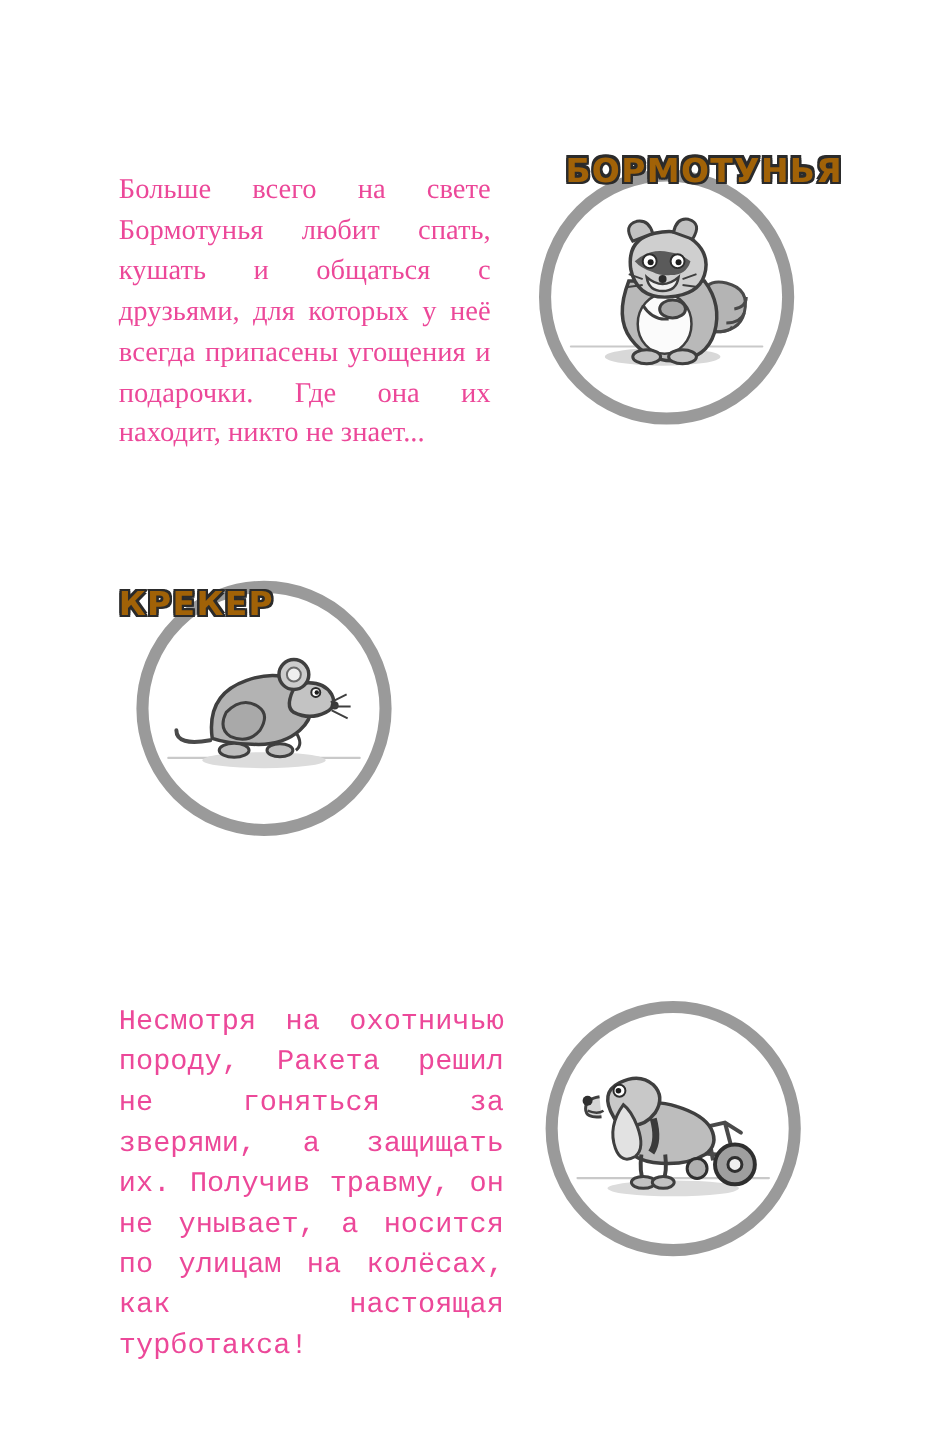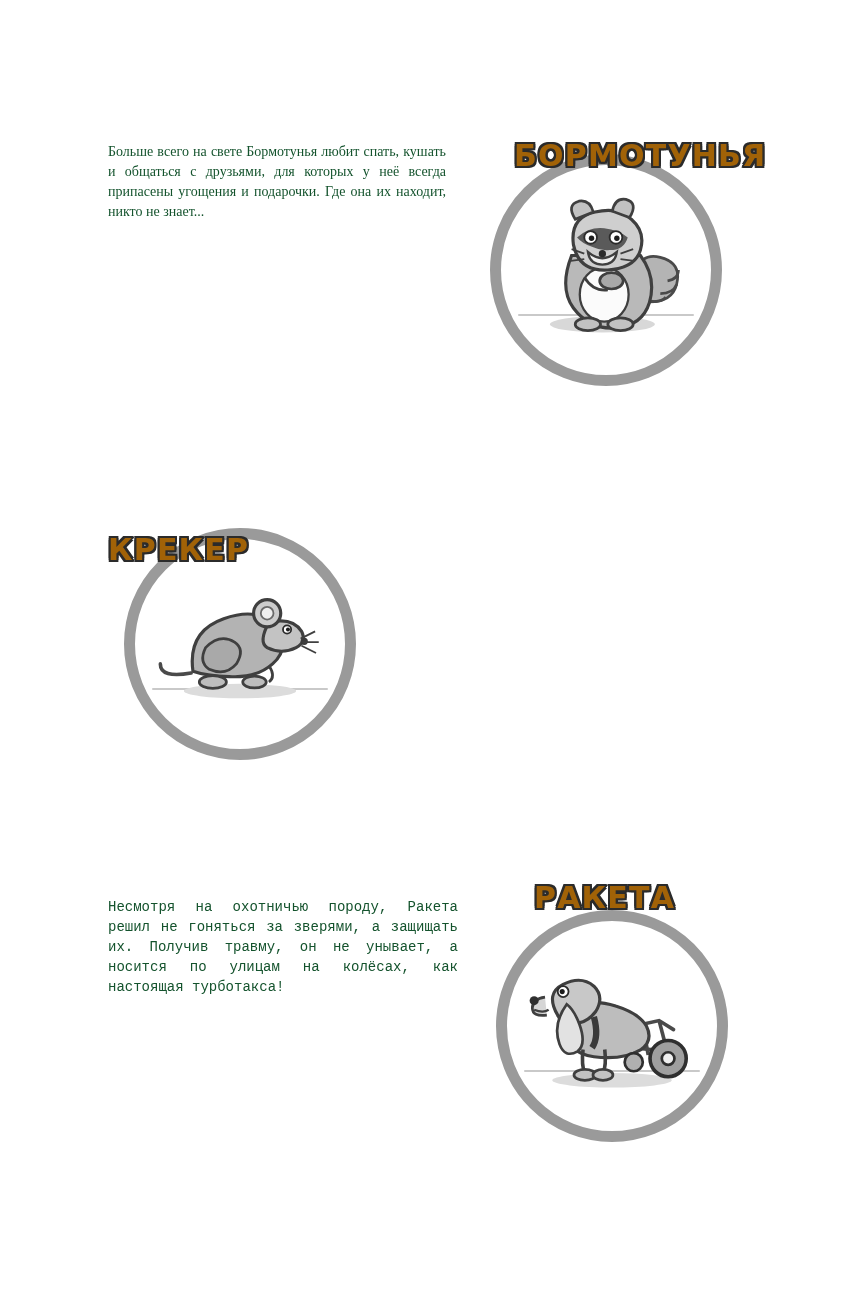--- a/index.html
+++ b/index.html
@@ -24,26 +24,26 @@
 
   
   .entry {
     position: absolute;
     display: flex;
     align-items: flex-start;
   }
 
   .text-col {
     width: 340px;
-    font-size: 14px;
+    font-size: 26px;
     line-height: 1.42;
     text-align: justify;
     text-justify: inter-word;
     hyphens: manual;
-    color: #14532d;
+    color: #ec4899;
   }
 
   .art-col {
     position: relative;
     width: 300px;
     height: 300px;
     flex: none;
   }
 
   
@@ -201,21 +201,20 @@
       </div>
     </div>
 
   </div>
 
   <div class="entry" id="entry-3">
 
     <p class="text-col">Несмотря на охотничью породу, Ракета решил не гоняться за зверями, а защищать их. Получив травму, он не унывает, а носится по улицам на колёсах, как настоящая турботакса!</p>
 
     <div class="art-col">
-      <div class="name-badge">РАКЕТА</div>
 
       <div class="circle-frame">
         <div class="ground"></div>
         <svg viewBox="0 0 232 232">
           <ellipse cx="116" cy="176" rx="66" ry="8" fill="#dcdcdc"></ellipse>
 
           <path d="M132 118 l36 -8 l16 10" stroke="#4a4a4a" stroke-width="4" fill="none" stroke-linecap="round"></path>
           <path d="M150 114 l6 34" stroke="#4a4a4a" stroke-width="4" fill="none"></path>
           <path d="M168 110 l10 38" stroke="#4a4a4a" stroke-width="4" fill="none"></path>
           <path d="M138 140 l42 4" stroke="#4a4a4a" stroke-width="4" fill="none"></path>

